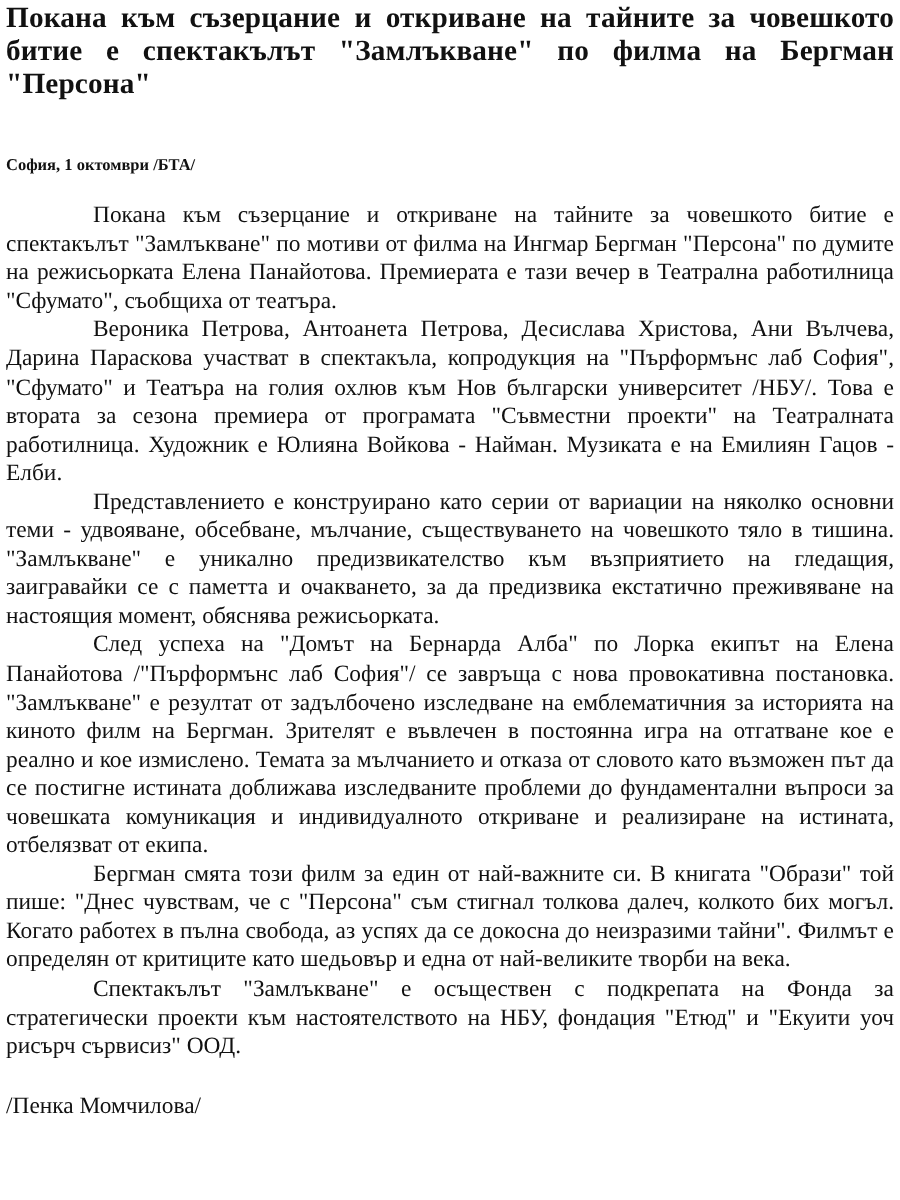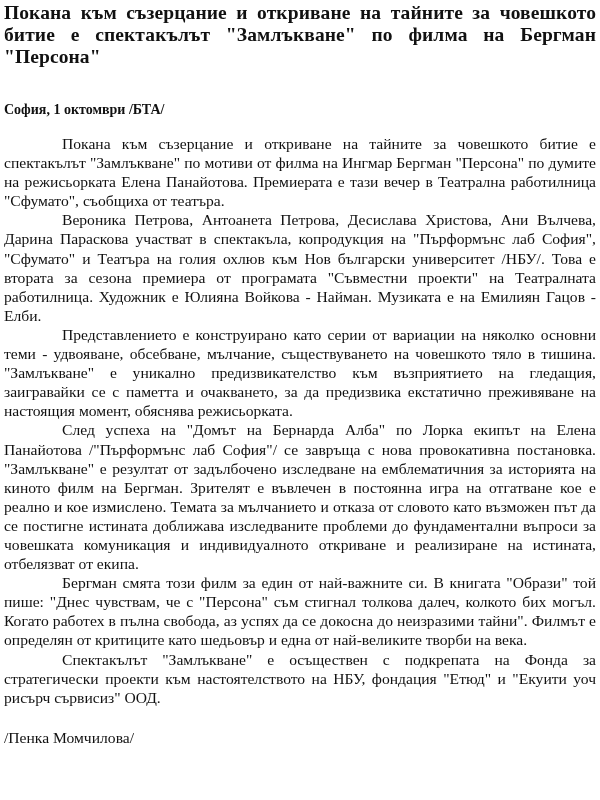--- a/index.html
+++ b/index.html
@@ -1,19 +1,19 @@
 <!DOCTYPE html>
 <html><head>
 <meta charset="utf-8">
 <style>
   html, body { margin: 0; padding: 0; background: #ffffff; }
   body { width: 600px; height: 800px; overflow: hidden; position: relative; color: #111; font-family: "DejaVu Serif", "Liberation Serif", serif; }
   .page { position: absolute; left: 4px; top: 0; width: 592px; }
   .title { position: absolute; left: 0; top: 2px; width: 592px; font-family: "Liberation Serif", serif; font-weight: bold; font-size: 19.5px; line-height: 22px; text-align: justify; text-align-last: left; letter-spacing: 0.1px; }
-  .dateline { position: absolute; left: 0; top: 100px; font-family: "Liberation Serif", serif; font-weight: bold; font-size: 14px; line-height: 20px; }
+  .dateline { position: absolute; left: 0; top: 100px; font-family: "Liberation Serif", serif; font-weight: bold; font-size: 11px; line-height: 20px; }
   .body { position: absolute; left: 0; top: 134px; width: 592px; font-family: "Liberation Serif", serif; font-size: 15.6px; line-height: 19.1px; }
   .body p { margin: 0; text-indent: 58px; text-align: justify; }
   .signature { position: absolute; left: 0; top: 728px; font-family: "Liberation Serif", serif; font-size: 15.6px; line-height: 20px; }
 </style>
 </head>
 <body>
 
 <div class="page">
   <div class="title">Покана към съзерцание и откриване на тайните за човешкото битие е спектакълът "Замлъкване" по филма на Бергман "Персона"</div>
   <div class="dateline">София, 1 октомври /БТА/</div>

